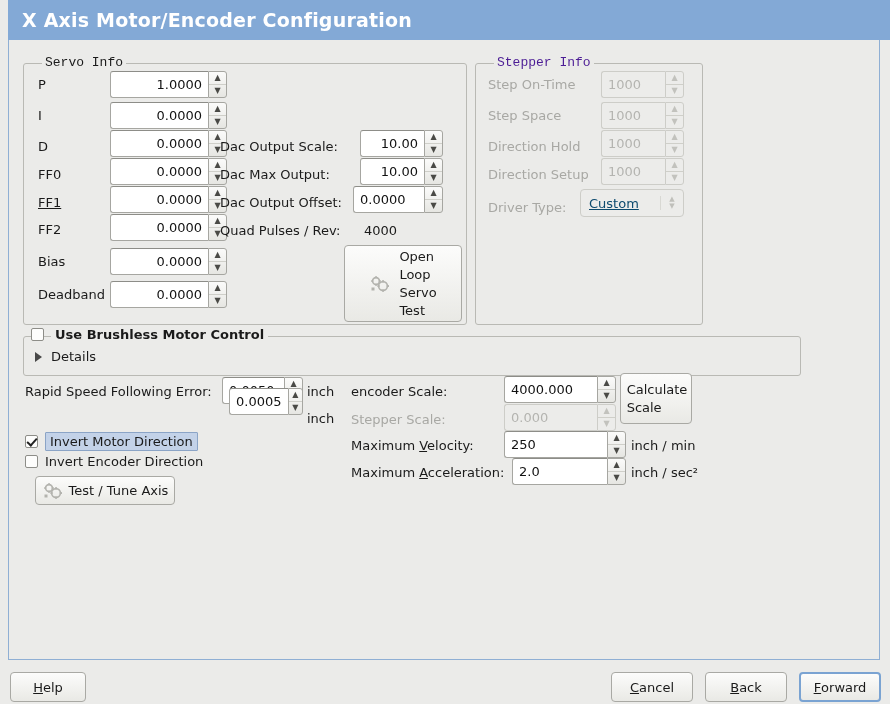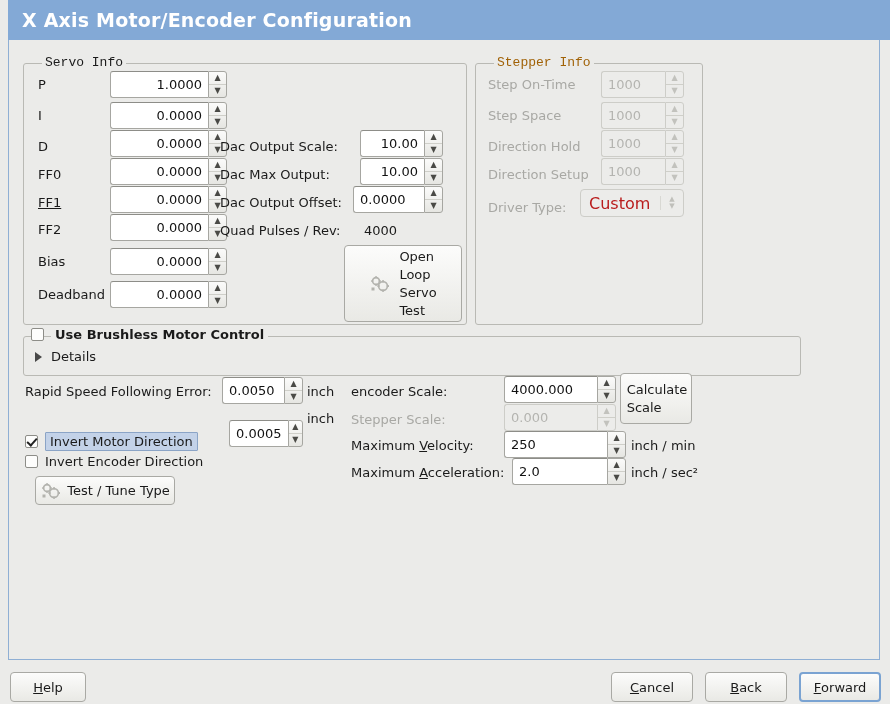--- a/index.html
+++ b/index.html
@@ -39,21 +39,21 @@
     border-radius:3px;
     box-sizing:border-box;
   }
   .group > .glabel{
     position:absolute;top:-8px;left:18px;
     background:#ebebe9;padding:0 3px;
     font-size:13px;line-height:13px;
     white-space:nowrap;
     font-family:Liberation Mono, monospace;
   }
-  .group.disabled > .glabel{color:#a16207;}
+  .group.disabled > .glabel{color:#4c1d95;}
 
   .lbl{position:absolute;white-space:nowrap;font-size:13px;}
   .lbl.dim{color:#a8a8a4;}
 
   
   .spin{
     position:absolute;display:flex;align-items:stretch;
     height:27px;
   }
   .spin .fld{
@@ -97,21 +97,21 @@
     box-sizing:border-box;cursor:default;
   }
   .btn.focus{border:2px solid #7aa3d2;}
 
   
   .combo{
     position:absolute;height:28px;
     background:#ececea;border:1px solid #cdcdc8;border-radius:4px;
     display:flex;align-items:center;box-sizing:border-box;
   }
-  .combo .ctext{flex:1;padding:0 8px;font-size:16px;color:#b91c1c;}
+  .combo .ctext{flex:1;padding:0 8px;font-size:13px;color:#0c4a6e;text-decoration:underline;}
   .combo .carr{
     width:22px;border-left:1px solid #d8d8d3;
     display:flex;flex-direction:column;align-items:center;justify-content:center;
     font-size:7px;line-height:7px;color:#c0c0bb;
   }
 
   
   .cbrow{position:absolute;display:flex;align-items:center;}
   .cbox{
     width:13px;height:13px;flex:none;
@@ -349,21 +349,21 @@
     <div class="lbl" style="left:16px;top:344px;">Rapid Speed Following Error:</div>
     <div class="spin" style="left:213px;top:337px;width:81px;">
       <div class="fld">0.0050</div>
       <div class="btns">
           <span>▲</span>
           <span>▼</span>
         </div>
     </div>
     <div class="static" style="left:298px;top:344px;">inch</div>
 
-    <div class="spin" style="left:220px;top:380px;width:74px;">
+    <div class="spin" style="left:220px;top:348px;width:74px;">
       <div class="fld">0.0005</div>
       <div class="btns">
           <span>▲</span>
           <span>▼</span>
         </div>
     </div>
     <div class="static" style="left:298px;top:371px;">inch</div>
 
     <div class="cbrow" style="left:16px;top:392px;">
       <div class="cbox checked"></div>
@@ -387,21 +387,21 @@
             <rect x="2.2" y="6.2" width="2" height="1.7"></rect>
               <rect x="9.8" y="6.2" width="2" height="1.7"></rect>
             <rect x="13.1" y="6.2" width="1.9" height="2.2"></rect>
               <rect x="13.1" y="15.6" width="1.9" height="2.2"></rect>
             <rect x="8.4" y="11.1" width="2.2" height="1.9"></rect>
               <rect x="17.8" y="11.1" width="2.2" height="1.9"></rect>
             <rect x="2.5" y="13.5" width="3" height="3"></rect>
           </g>
         </svg>
       </div>
-      <span>Test / Tune Type</span>
+      <span>Test / Tune Axis</span>
     </div>
 
     <div class="lbl" style="left:342px;top:344px;">encoder Scale:</div>
     <div class="spin" style="left:495px;top:336px;width:112px;">
       <div class="fld">4000.000</div>
       <div class="btns">
           <span>▲</span>
           <span>▼</span>
         </div>
     </div>

